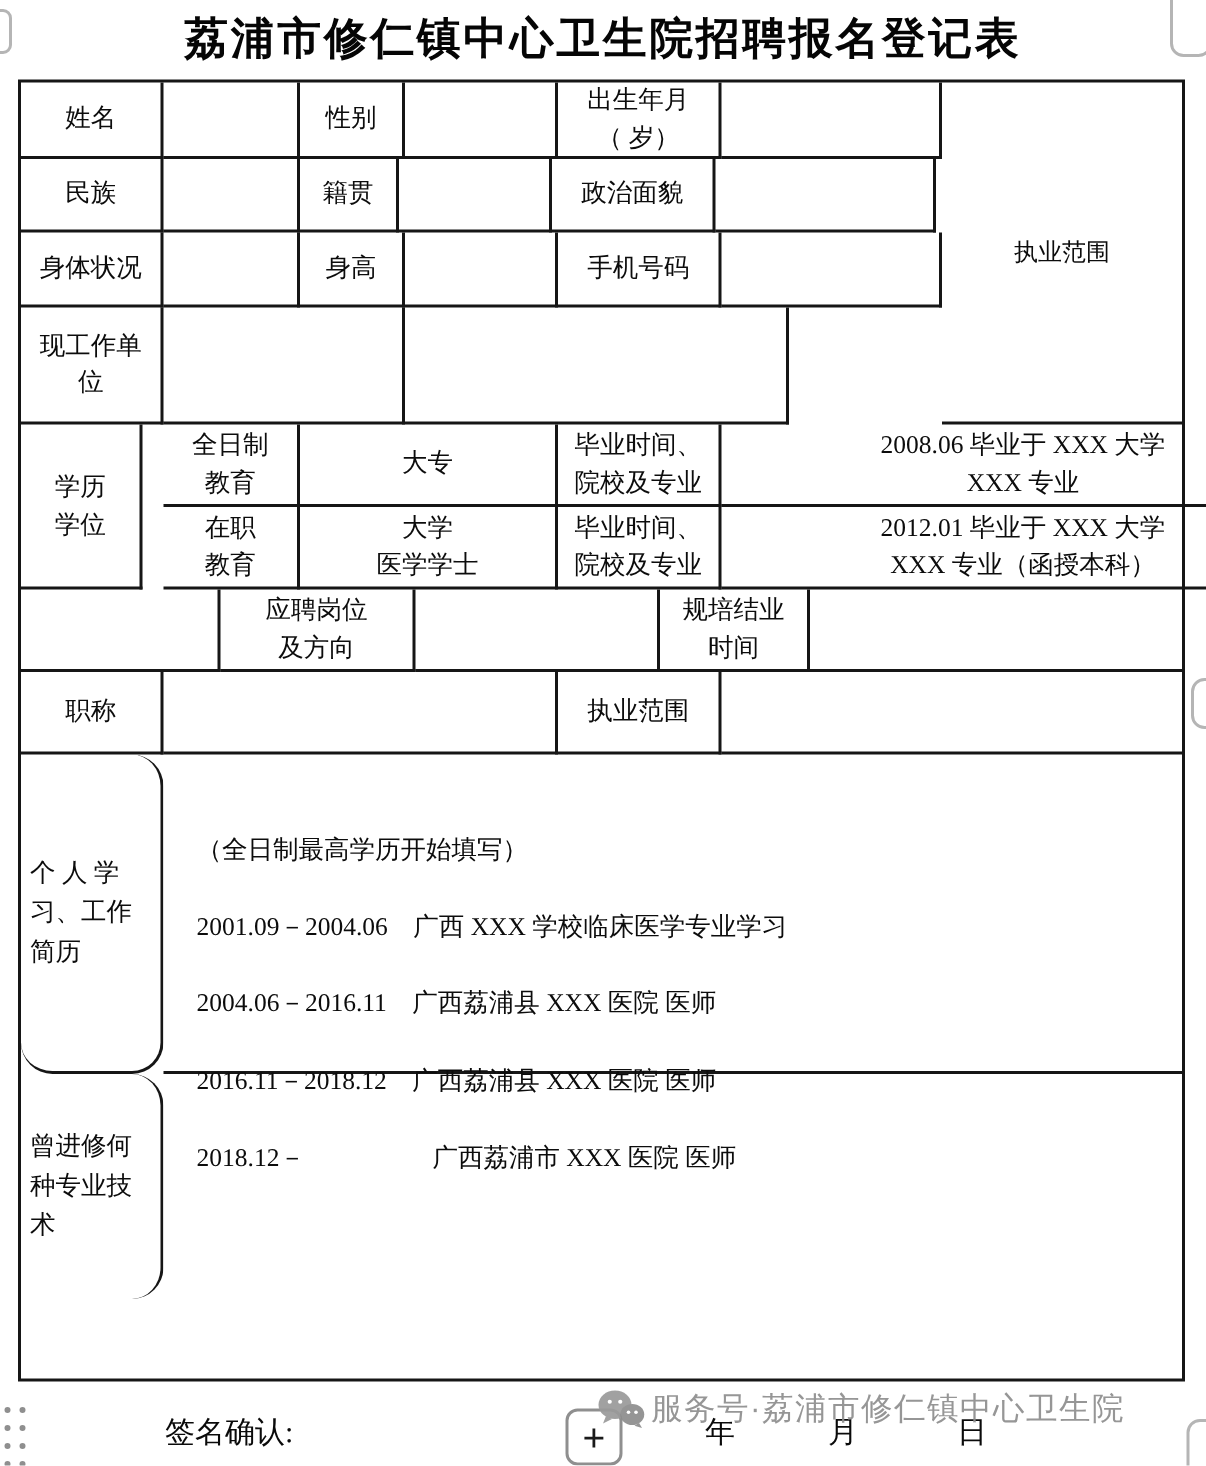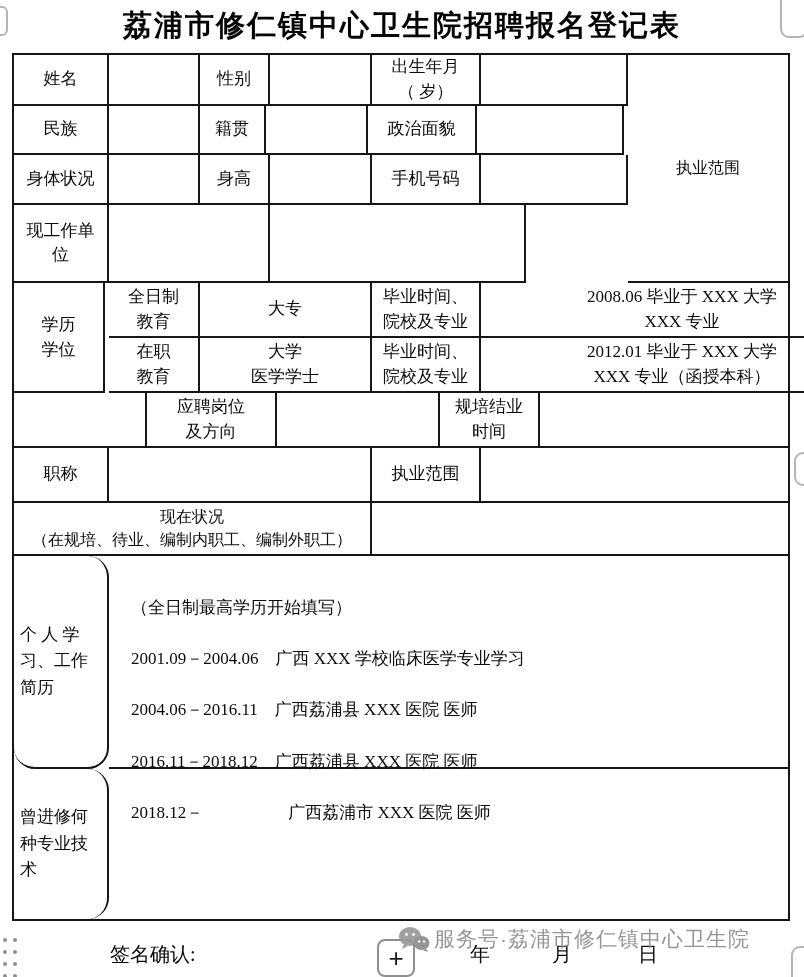--- a/index.html
+++ b/index.html
@@ -27,28 +27,28 @@
   }
   .grow{flex:1 1 auto;border-right:none;}
   .nob{border-bottom:none;}
   .leftalign{justify-content:flex-start;text-align:left;padding-left:6px;border-radius:21px;}
   .photo-cell{
     position:absolute;top:0;right:0;width:160px;height:228px;
     box-sizing:border-box;border-bottom:2px solid #161616;
     display:flex;align-items:center;justify-content:center;font-size:16px;
   }
   .edu-label-cell{
-    position:absolute;left:0;top:228px;width:91px;height:110px;
+    position:absolute;left:0;top:228px;width:81px;height:110px;
     box-sizing:border-box;border-right:2px solid #161616;border-bottom:2px solid #161616;
     display:flex;align-items:center;justify-content:center;
     white-space:pre-line;font-size:17px;line-height:1.5;
   }
   .resume-cell{
     flex:1 1 auto;border-right:none;display:block;
-    padding:14px 10px 0 22px;text-align:left;
+    padding:26px 10px 0 22px;text-align:left;
   }
   .resume-line{font-size:17px;line-height:27px;white-space:pre-wrap;}
   .footer-text{position:absolute;font-size:20px;color:#0a0a0a;}
   .plus-button{
     position:absolute;left:377px;top:939px;width:38px;height:38px;
     box-sizing:border-box;border:2px solid #8f8f8f;border-radius:8px;background:#fff;
     display:flex;align-items:center;justify-content:center;
     font-size:26px;line-height:1;color:#1a1a1a;
     font-family:"Liberation Sans","DejaVu Sans",sans-serif;
   }
@@ -143,25 +143,20 @@
     <div class="cell grow"></div>
   </div>
 
   <div class="trow" style="height:55px">
     <div class="cell" style="width:95px">职称</div>
     <div class="cell" style="width:263px"></div>
     <div class="cell" style="width:109px">执业范围</div>
     <div class="cell grow"></div>
   </div>
 
-  <div class="trow" style="height:53px">
-    <div class="cell" style="width:358px;font-size:16px">现在状况
-（在规培、待业、编制内职工、编制外职工）</div>
-    <div class="cell grow"></div>
-  </div>
 
   <div class="trow" style="height:213px">
     <div class="cell leftalign" style="width:95px;line-height:1.55">个 人 学
 习、工作
 简历</div>
     <div class="cell resume-cell">
       <div class="resume-line">（全日制最高学历开始填写）</div>
       <div class="resume-line">2001.09－2004.06　广西 XXX 学校临床医学专业学习</div>
       <div class="resume-line">2004.06－2016.11　广西荔浦县 XXX 医院 医师</div>
       <div class="resume-line">2016.11－2018.12　广西荔浦县 XXX 医院 医师</div>

